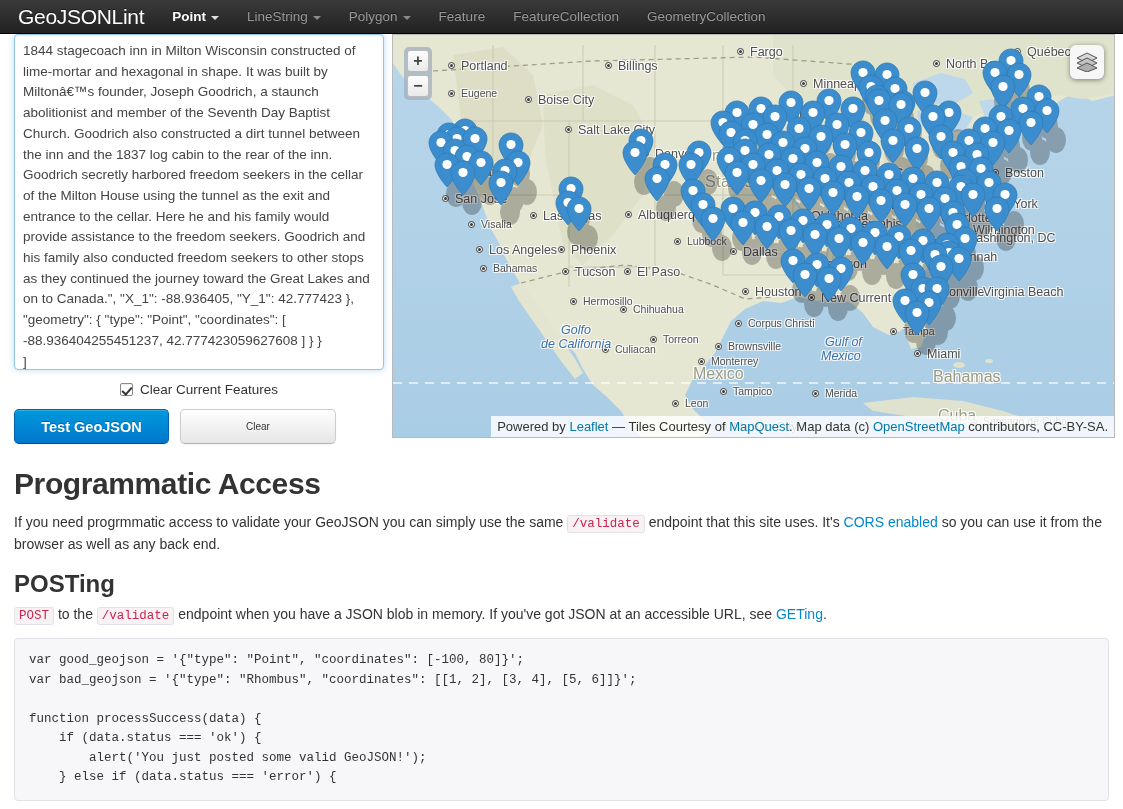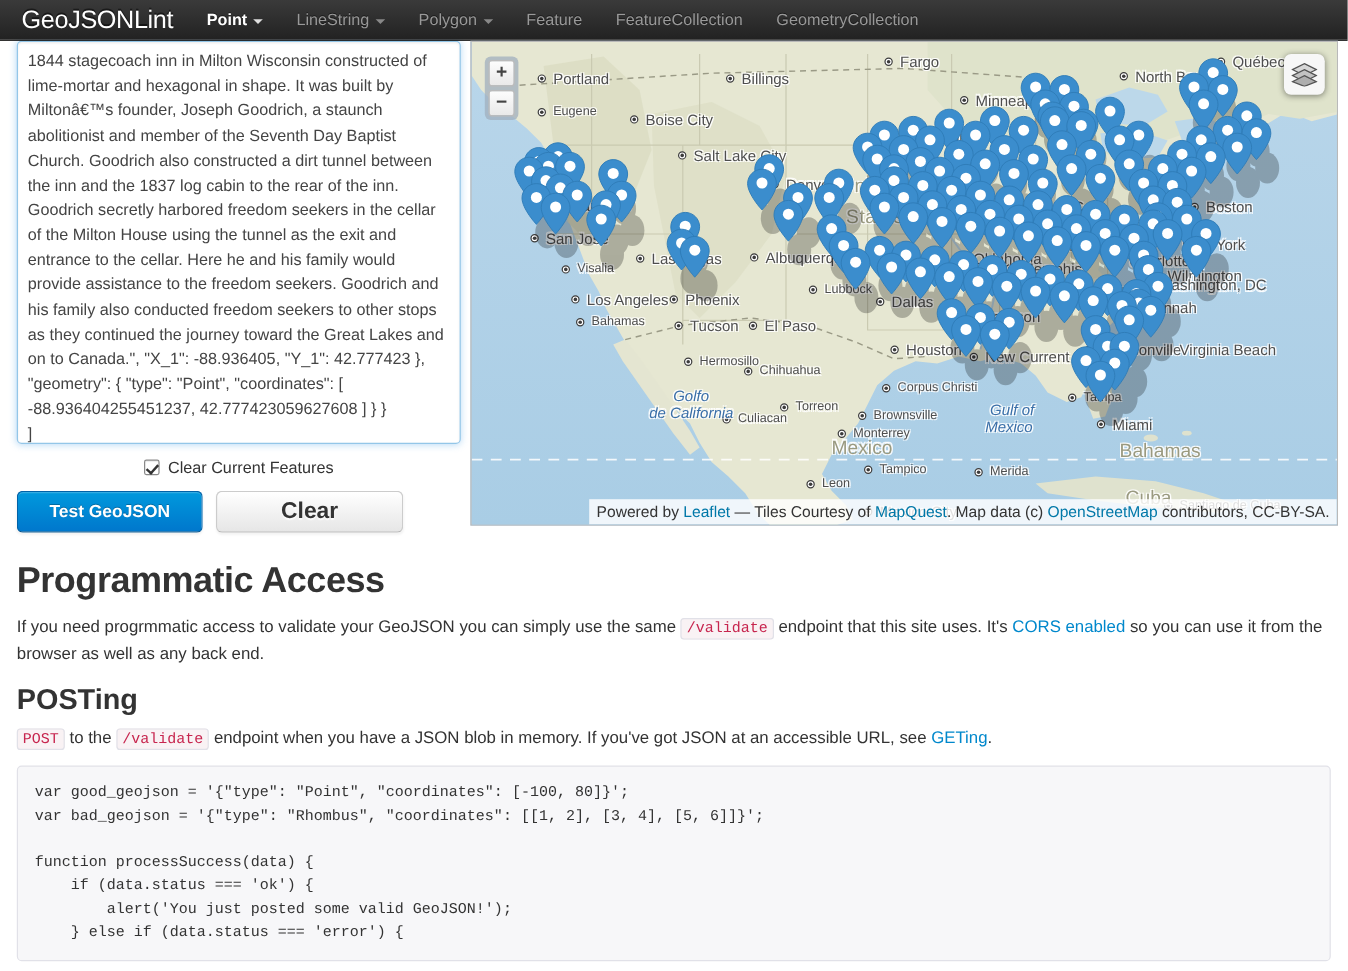--- a/index.html
+++ b/index.html
@@ -138,22 +138,22 @@
     border-color: #0062a8 #0062a8 #004f87;
     color: #fff;
     text-shadow: 0 -1px 0 rgba(0,0,0,.25);
     box-shadow: inset 0 1px 0 rgba(255,255,255,.2), 0 1px 2px rgba(0,0,0,.05);
   }
   .btn-default {
     width: 156px;
     background: linear-gradient(to bottom, #ffffff 0%, #e6e6e6 100%);
     border-color: #cccccc #cccccc #b3b3b3;
     color: #333;
-    font-weight: bold;
-    font-size: 19px;
+    font-weight: normal;
+    font-size: 10px;
     text-shadow: 0 1px 1px rgba(255,255,255,.75);
     box-shadow: inset 0 1px 0 rgba(255,255,255,.2), 0 1px 2px rgba(0,0,0,.05);
   }
 
   
   .map {
     position: relative;
     width: 723px;
     height: 404px;
     border: 1px solid #b9b9b9;

